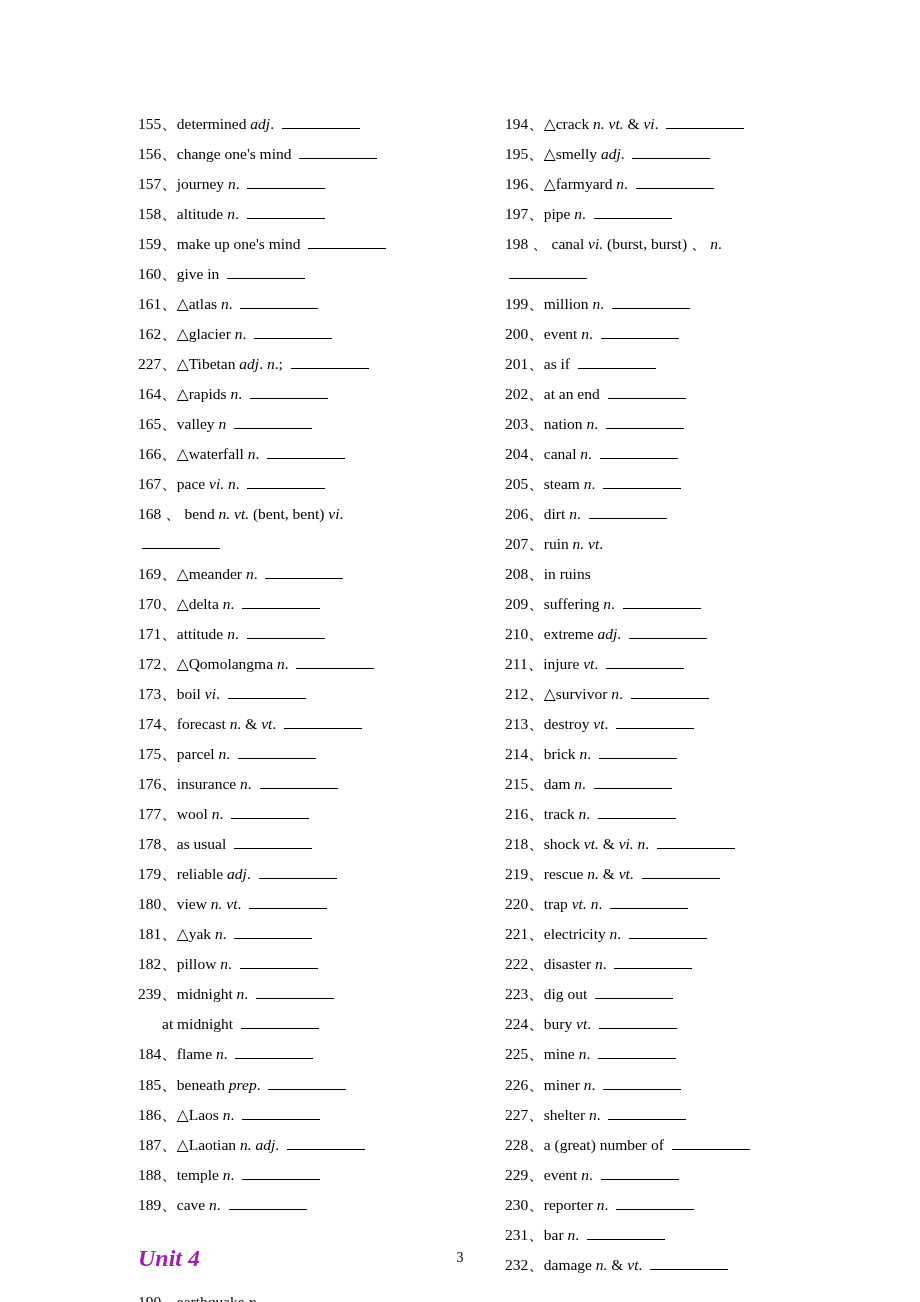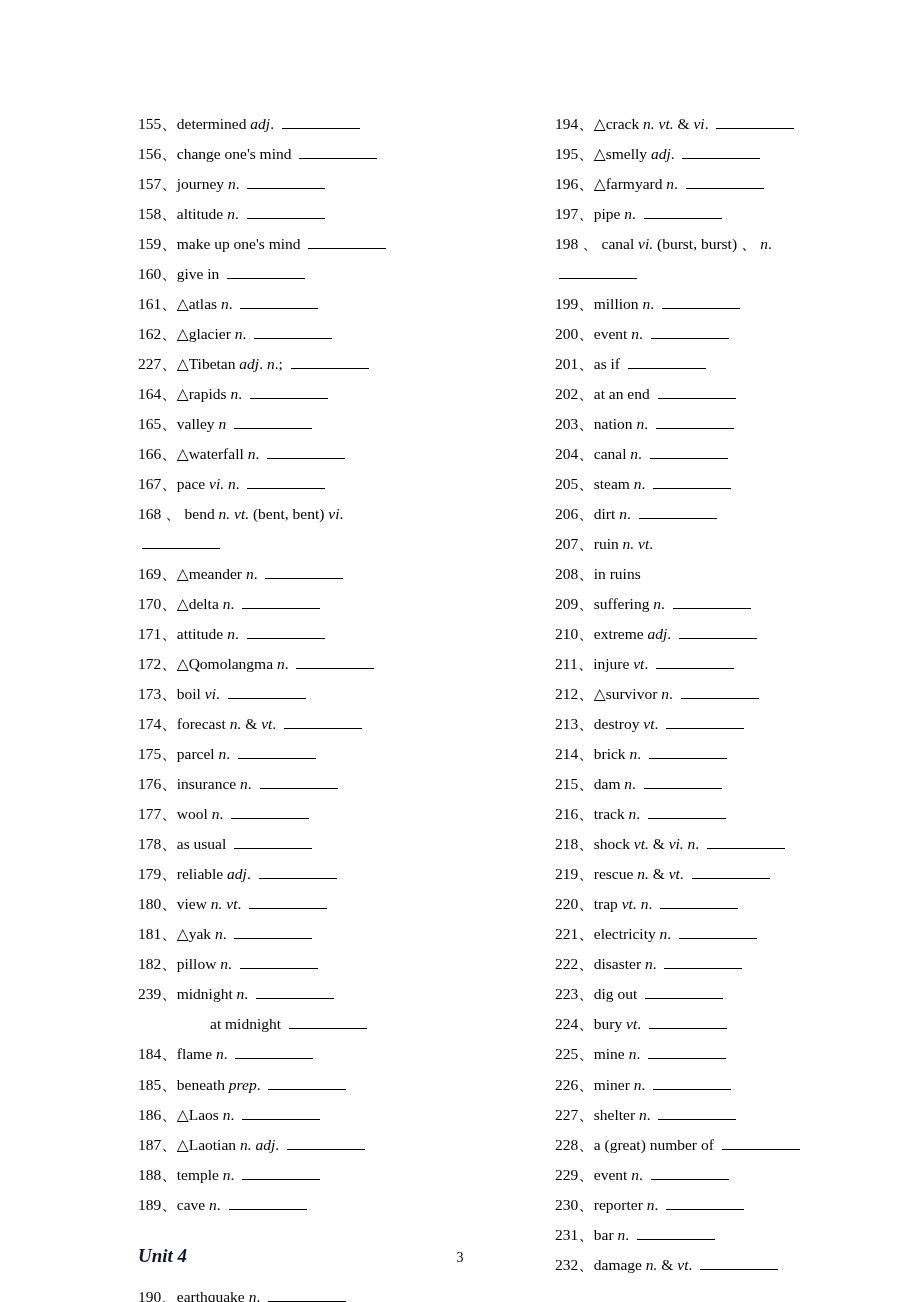--- a/index.html
+++ b/index.html
@@ -9,21 +9,21 @@
     margin: 0;
     padding: 0;
     background: #fff;
     color: #000;
   }
   .page {
     width: 920px;
     height: 1302px;
     position: relative;
     box-sizing: border-box;
-    padding: 112px 58px 0 138px;
+    padding: 112px 108px 0 138px;
   }
   .columns {
     display: flex;
     justify-content: space-between;
   }
   .col {
     width: 307px;
   }
   .entry {
     margin: 0 0 6px 0;
@@ -41,36 +41,36 @@
   .blank {
     display: inline-block;
     border-bottom: 1px solid #000;
     width: 78px;
     height: 0.9em;
     vertical-align: baseline;
     margin-left: 4px;
   }
   .unit-heading {
     font-family: "Times New Roman", serif;
-    font-size: 19px;
+    font-size: 24px;
     font-style: italic;
     font-weight: bold;
-    color: #0f172a;
+    color: #a21caf;
     margin: 28px 0 18px 0;
   }
   .page-num {
     position: absolute;
     bottom: 36px;
     left: 0;
     width: 920px;
     text-align: center;
     font-size: 14px;
   }
   .indent {
-    margin-left: 72px;
+    margin-left: 24px;
   }
   .tri {
     font-family: sans-serif;
   }
 </style>
 </head>
 <body>
 
 <div class="page">
   <div class="columns">

